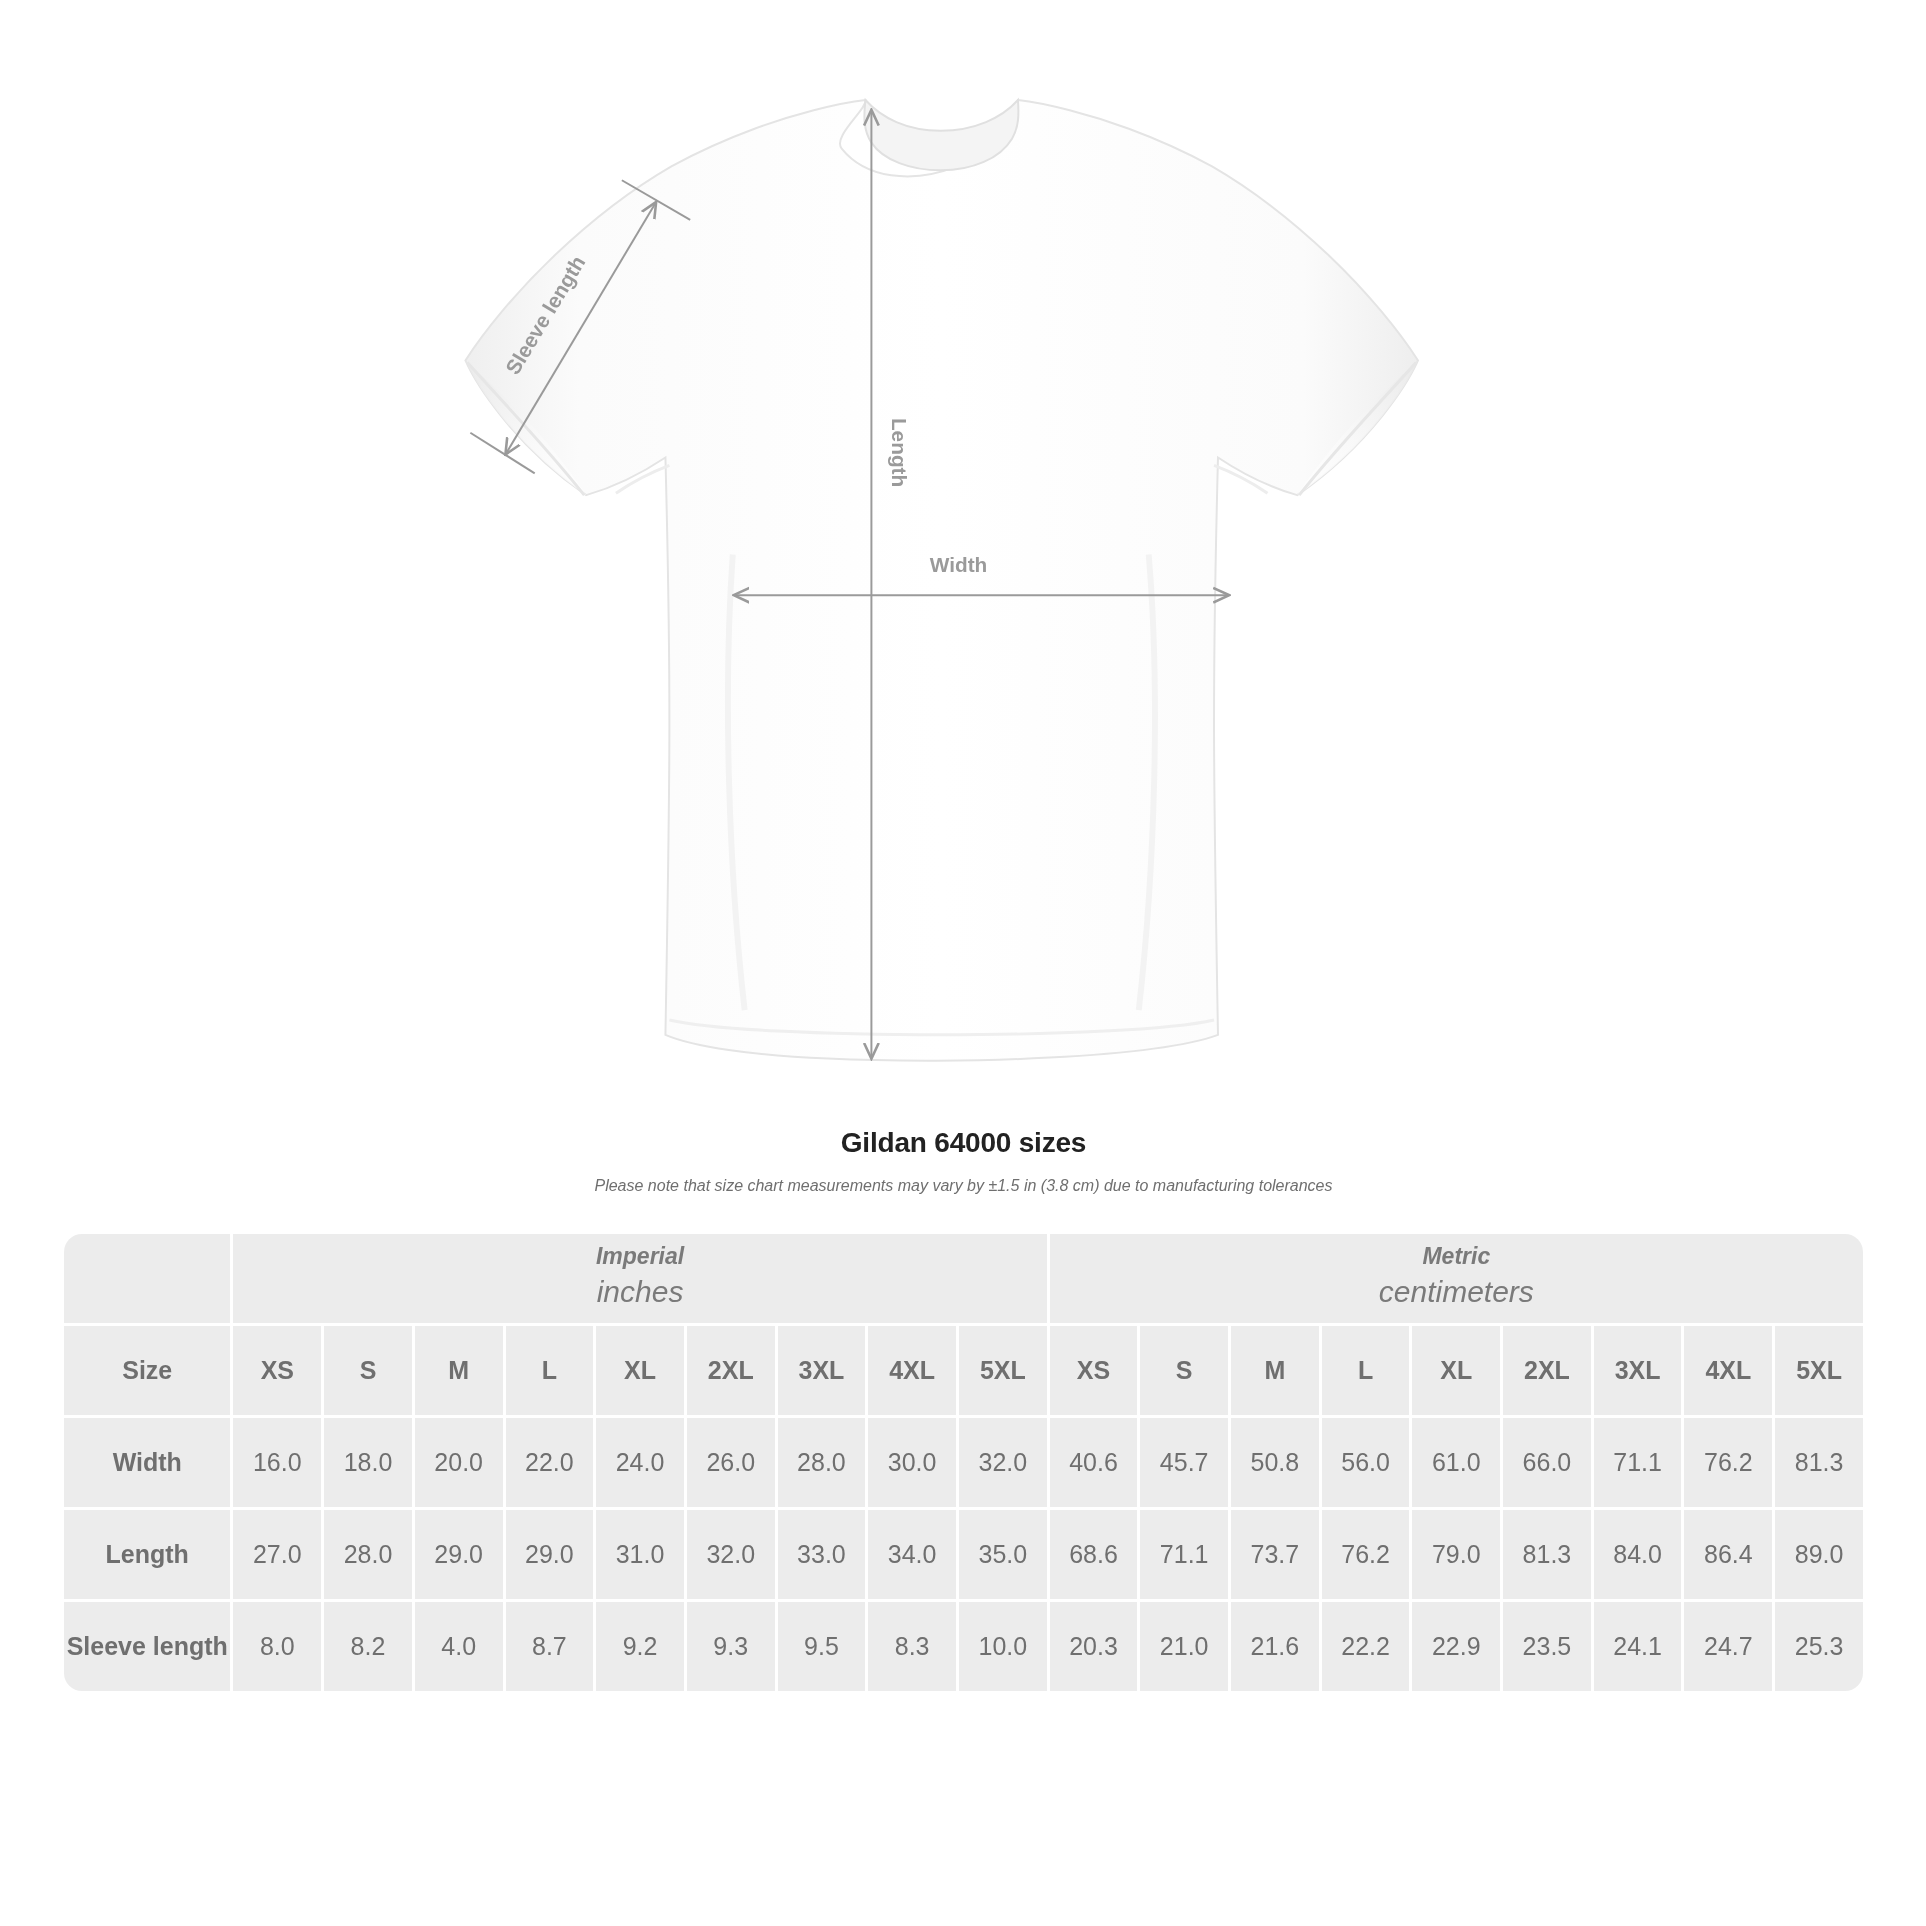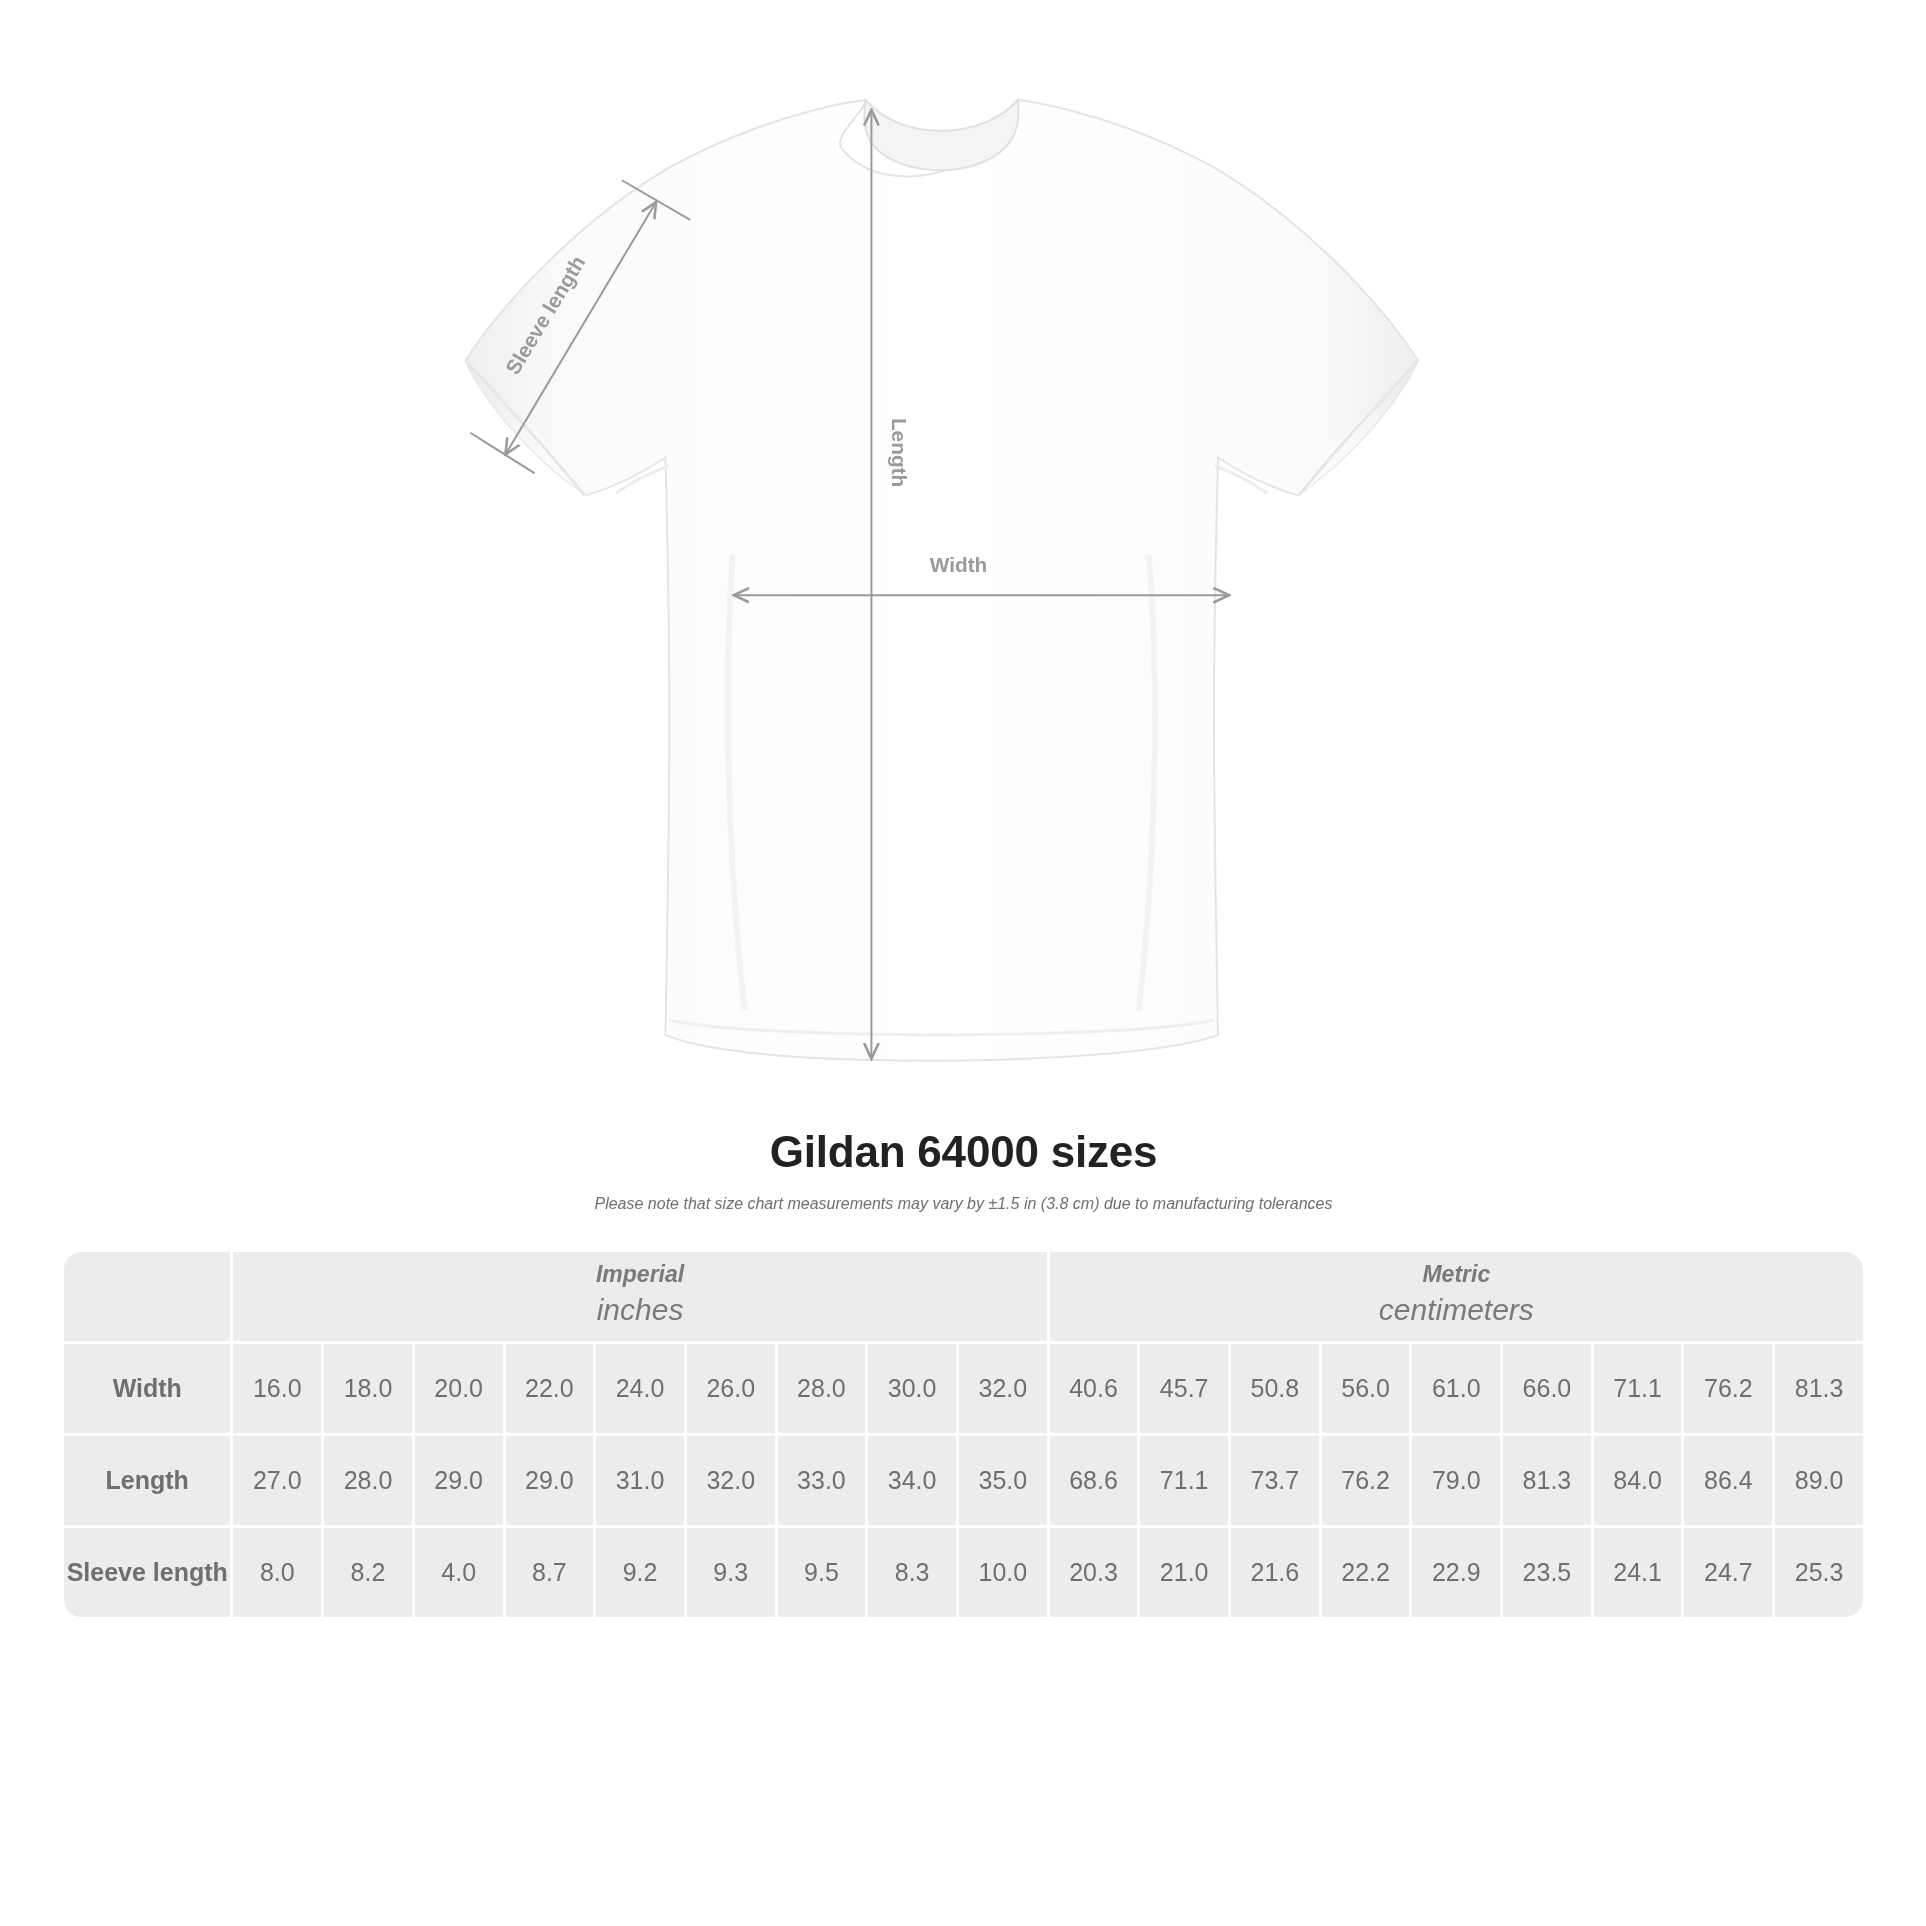--- a/index.html
+++ b/index.html
@@ -24,21 +24,21 @@
     height: 1119px;
   }
   .shirt-svg { position: absolute; left: 0; top: 0; }
 
   
   .title-block {
     text-align: center;
     margin-top: 8px;
   }
   .chart-title {
-    font-size: 44px;
+    font-size: 28px;
     font-weight: bold;
     color: #222222;
     letter-spacing: -0.2px;
   }
   .chart-note {
     font-size: 16px;
     font-style: italic;
     color: #6f6f6f;
     margin-top: 18px;
   }
@@ -247,20 +247,41 @@
           <td class="unit-head" colspan="9">
             <div class="unit-main">Imperial</div>
             <div class="unit-sub">inches</div>
           </td>
           <td class="unit-head" colspan="9">
             <div class="unit-main">Metric</div>
             <div class="unit-sub">centimeters</div>
           </td>
         </tr>
 
+        <tr>
+          <td class="row-head">Size</td>
+          <td class="col-head">XS</td>
+          <td class="col-head">S</td>
+          <td class="col-head">M</td>
+          <td class="col-head">L</td>
+          <td class="col-head">XL</td>
+          <td class="col-head">2XL</td>
+          <td class="col-head">3XL</td>
+          <td class="col-head">4XL</td>
+          <td class="col-head">5XL</td>
+          <td class="col-head">XS</td>
+          <td class="col-head">S</td>
+          <td class="col-head">M</td>
+          <td class="col-head">L</td>
+          <td class="col-head">XL</td>
+          <td class="col-head">2XL</td>
+          <td class="col-head">3XL</td>
+          <td class="col-head">4XL</td>
+          <td class="col-head">5XL</td>
+        </tr>
 
         <tr>
           <td class="row-head">Width</td>
           <td>16.0</td>
           <td>18.0</td>
           <td>20.0</td>
           <td>22.0</td>
           <td>24.0</td>
           <td>26.0</td>
           <td>28.0</td>

